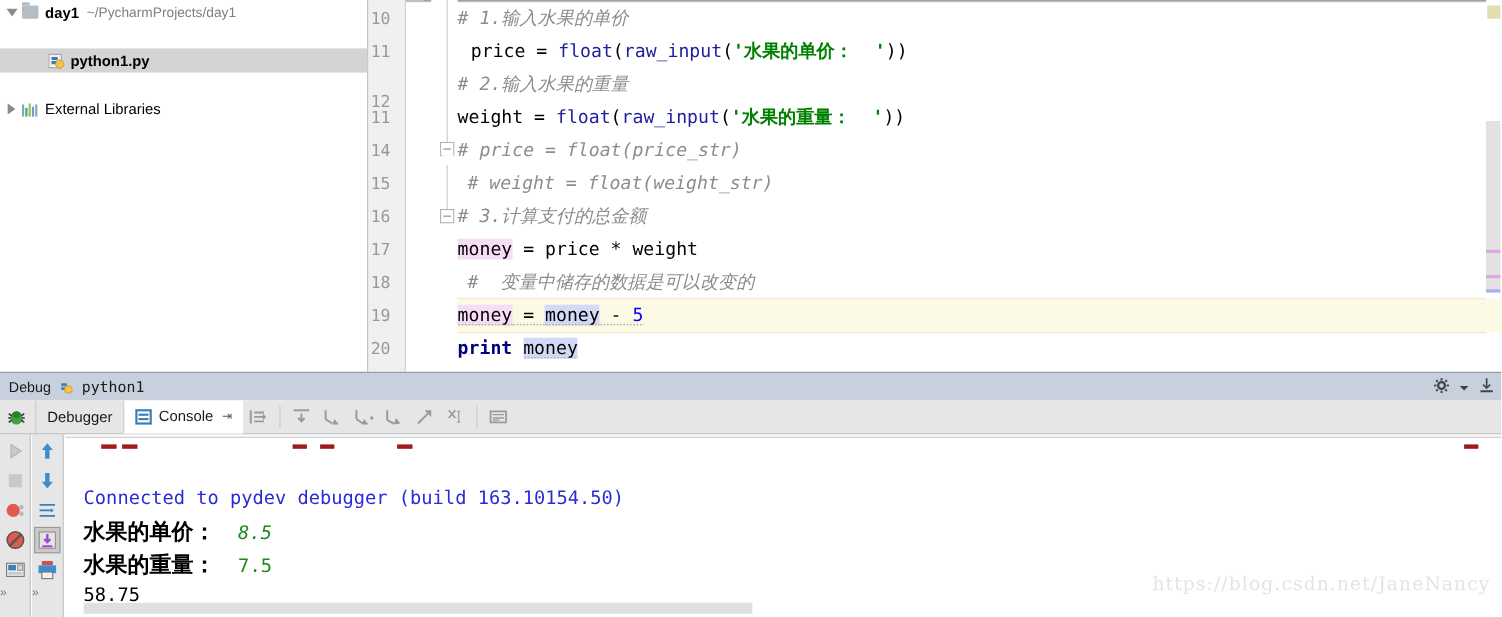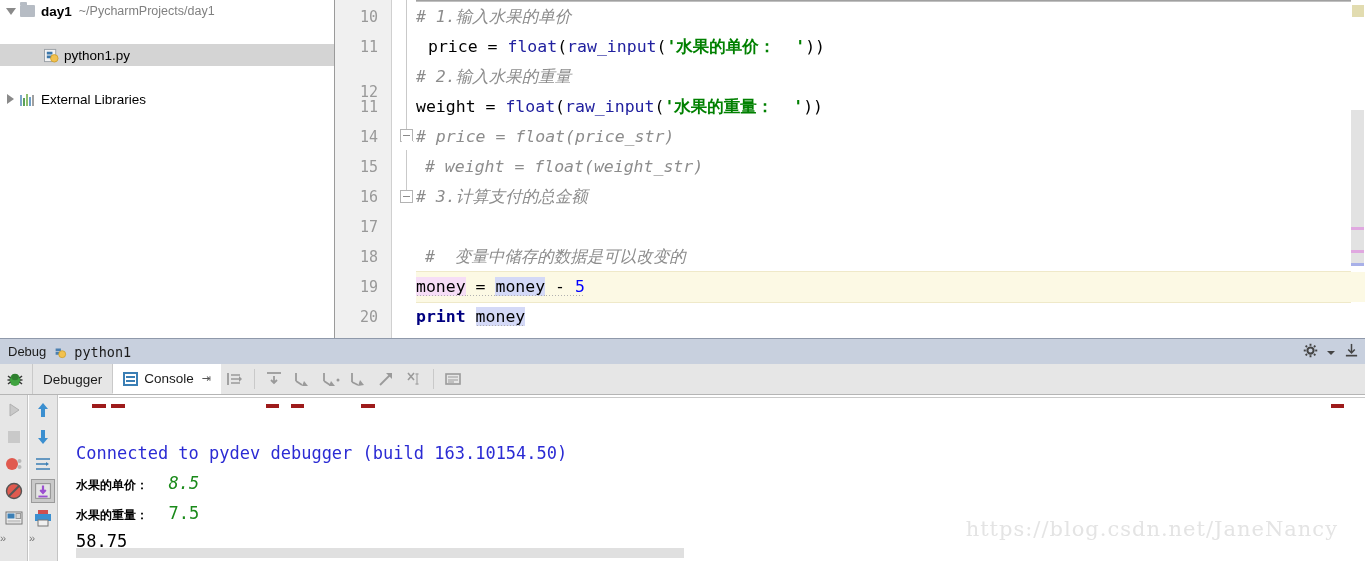--- a/index.html
+++ b/index.html
@@ -60,21 +60,21 @@
   .tree-label{font-size:13.5px;}
 
   
   .editor{
     position:absolute;left:335px;top:0;width:1030px;height:338px;
     background:#ffffff;overflow:hidden;
   }
   .ed-topline{position:absolute;left:0;top:0;width:1030px;height:2px;background:#c0c0c0;}
   .ed-topline2{position:absolute;left:50px;top:0;width:980px;height:1px;background:#a0a0a0;}
   .gutter{
-    position:absolute;left:0;top:0;width:57px;height:338px;
+    position:absolute;left:0;top:0;width:34px;height:338px;
     background:#f0f0f0;border-right:1px solid #d0d0d0;box-sizing:border-box;
   }
   .fold-col{position:absolute;left:57px;top:0;width:24px;height:338px;background:#ffffff;}
   .code-col{position:absolute;left:81px;top:0;right:0;height:338px;}
 
   .ln{
     position:absolute;right:13px;width:44px;text-align:right;
     font-family:"DejaVu Sans Mono","Liberation Mono",monospace;
     font-size:15px;color:#999999;line-height:30px;height:30px;
   }
@@ -174,49 +174,49 @@
   }
   .con-line{
     position:absolute;left:17px;white-space:pre;
     font-family:"DejaVu Sans Mono","Liberation Mono",monospace;
     font-size:17px;line-height:30px;height:30px;
   }
   .c-blue{color:#2b2bd4;}
   .c-green{color:#1a8a1a;}
   .c-greeni{color:#1a8a1a;font-style:italic;}
   .c-black{color:#000;}
-  .c-cjk{font-family:"DejaVu Sans","Liberation Sans",sans-serif;font-weight:bold;font-size:12px;color:#000;}
+  .c-cjk{font-family:"DejaVu Sans","Liberation Sans",sans-serif;font-weight:bold;font-size:20px;color:#000;}
   .redfrag{position:absolute;height:4px;background:#9e1b1b;top:9px;}
   .con-sb{
     position:absolute;left:17px;bottom:3px;height:10px;background:#e0e0e0;
   }
   .watermark{
-    position:absolute;right:27px;bottom:20px;
+    position:absolute;right:10px;bottom:20px;
     font-family:"DejaVu Serif","Liberation Serif",serif;
-    font-size:21px;color:#e4e4e4;letter-spacing:1px;white-space:nowrap;
+    font-size:17px;color:#e4e4e4;letter-spacing:1px;white-space:nowrap;
   }
   .sep-h{position:absolute;left:0;width:1365px;height:1px;background:#c9c9c9;}
 </style>
 </head>
 <body>
 
 <div class="app">
 
   <div class="top-area">
 
     <div class="project-tree">
 
       <div class="tree-row" style="top:0;">
         <span class="tw down"></span>
         <span class="folder-ico"></span>
         <span class="tree-name">day1</span>
         <span class="tree-path">~/PycharmProjects/day1</span>
       </div>
 
-      <div class="tree-row selected" style="top:22px;">
+      <div class="tree-row selected" style="top:22px;font-weight:bold;">
         <span class="tw blank"></span>
         <span style="width:24px;flex:0 0 auto;"></span>
         <span class="py-ico">
           <svg width="15" height="15" viewBox="0 0 16 16">
             <rect x="0.5" y="1.5" width="12" height="13" fill="#f2f2f2" stroke="#9aa0a6" stroke-width="1"></rect>
             <path d="M3 4h6v3H6v1h3v3H3V8h3V7H3z" fill="#3c78aa"></path>
             <circle cx="11" cy="11" r="4" fill="#f2c14e" stroke="#c99b23" stroke-width="0.8"></circle>
           </svg>
         </span>
         <span class="tree-label">python1.py</span>
@@ -272,20 +272,21 @@
         <div class="cl" style="top:62px;"><span class="cmt"># 2.输入水果的重量</span></div>
 
         <div class="cl" style="top:92px;"><span class="plain">weight </span><span class="plain">= </span><span class="fn">float</span><span class="plain">(</span><span class="fn">raw_input</span><span class="plain">(</span><span class="str">'水果的重量：  '</span><span class="plain">))</span></div>
 
         <div class="cl" style="top:122px;"><span class="cmt"># price = float(price_str)</span></div>
 
         <div class="cl" style="top:152px;"><span class="cmt" style="margin-left:9px;"># weight = float(weight_str)</span></div>
 
         <div class="cl" style="top:182px;"><span class="cmt"># 3.计算支付的总金额</span></div>
 
+        <div class="cl" style="top:212px;"><span class="plain hl-w">money</span><span class="plain"> = price * weight</span></div>
 
         <div class="cl" style="top:242px;"><span class="cmt" style="margin-left:9px;">#  变量中储存的数据是可以改变的</span></div>
 
         <div class="cl" style="top:272px;"><span class="plain hl-w squig">money</span><span class="plain squig"> = </span><span class="plain hl-r squig">money</span><span class="plain squig"> - </span><span class="num squig">5</span></div>
 
         <div class="cl" style="top:302px;text-align:center;"><span class="kw">print</span><span class="plain"> </span><span class="plain hl-r squig">money</span></div>
       </div>
 
       <div class="markerbar">
         <div class="mb-square"></div>

